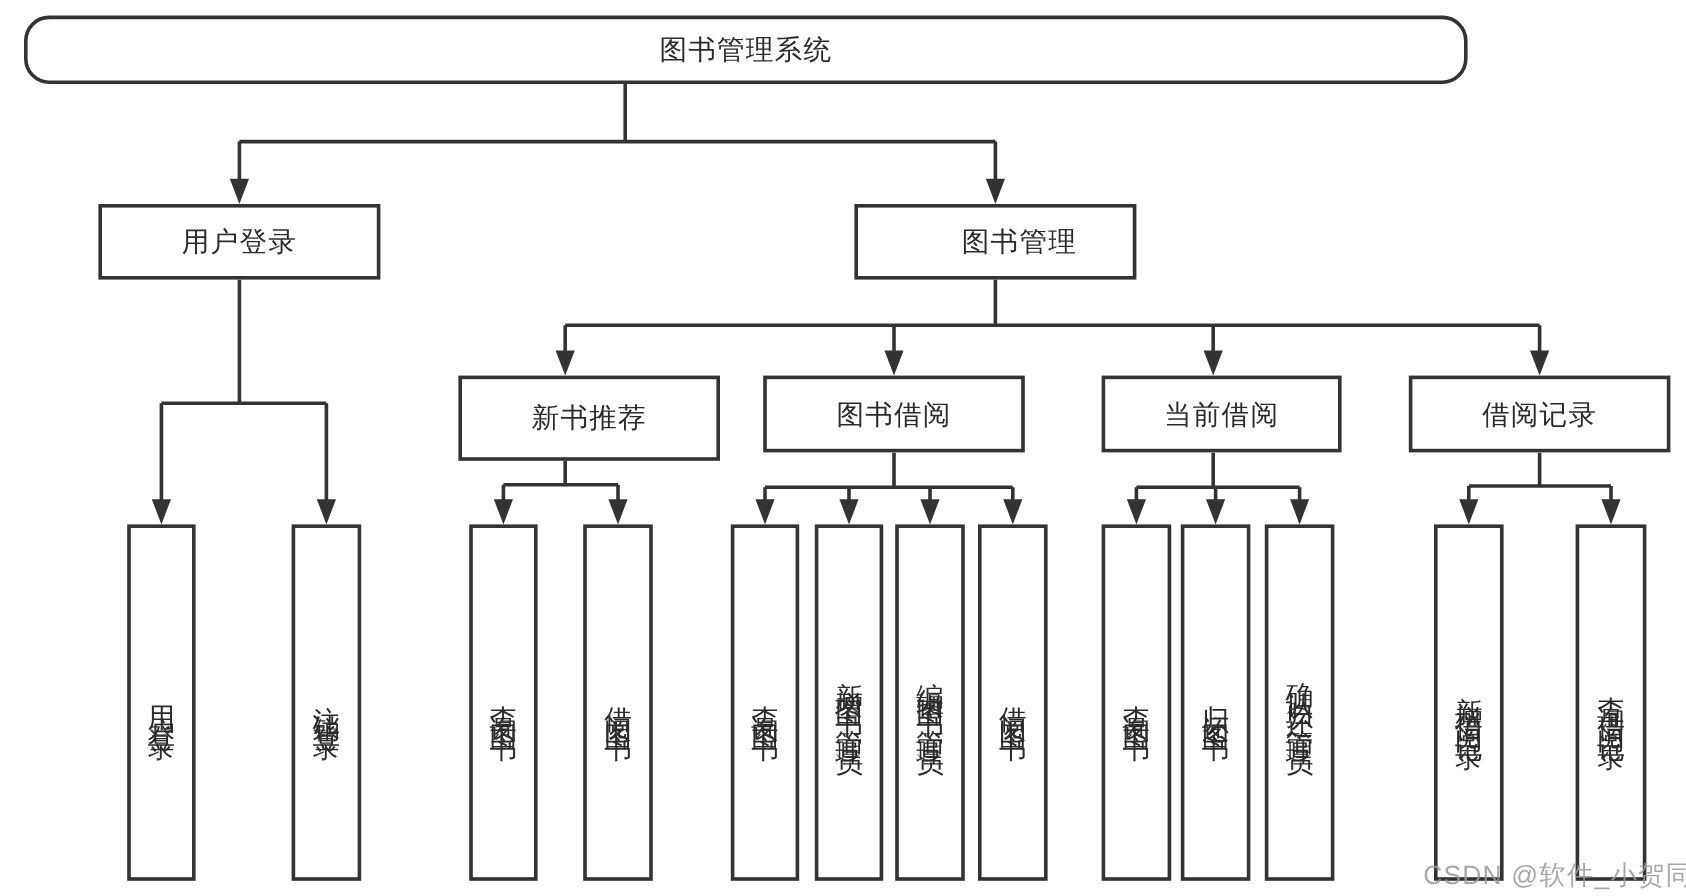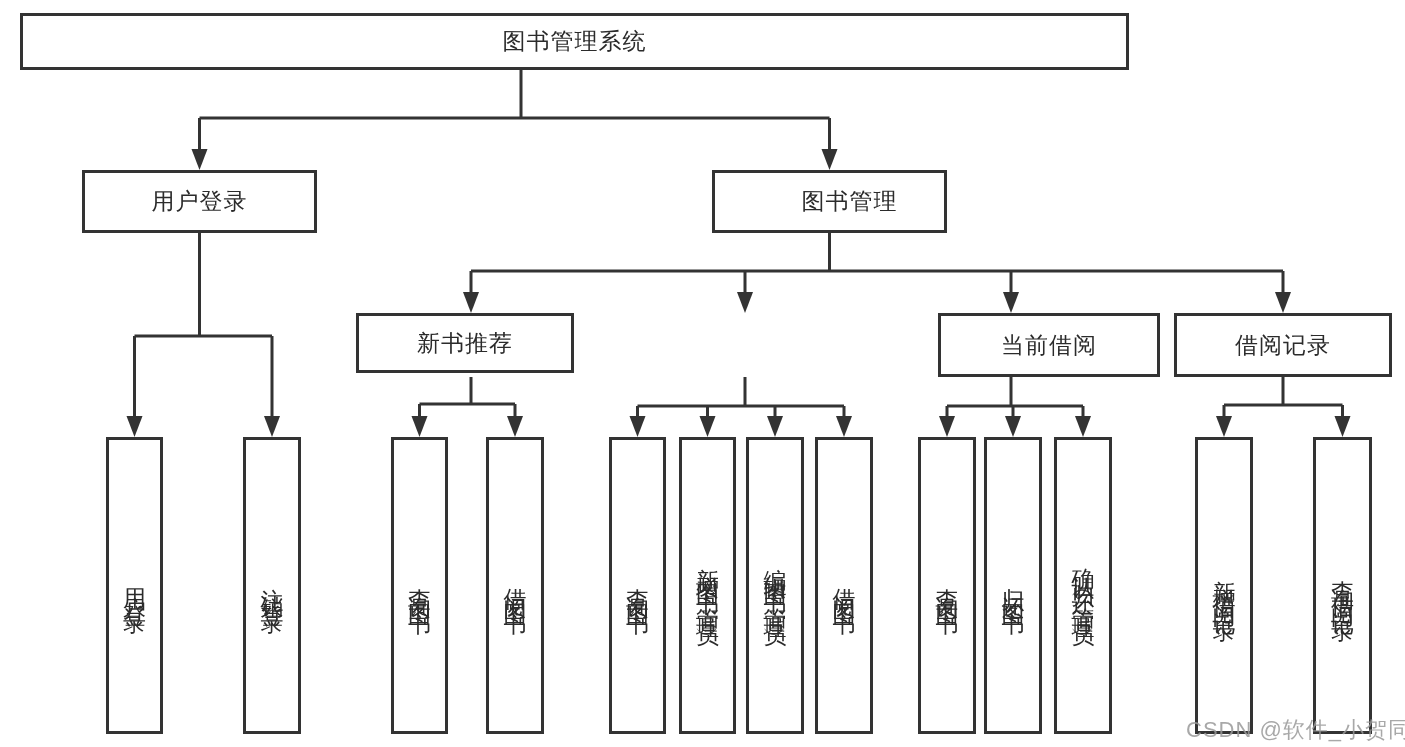--- a/index.html
+++ b/index.html
@@ -97,27 +97,28 @@
     <path d="M1011 377 V406 M947 406 H1083 M947 406 V417 M1013 406 V417 M1083 406 V417" fill="none" stroke="currentColor" stroke-width="3"></path>
     <polygon points="939,416 955,416 947,437" fill="currentColor"></polygon>
     <polygon points="1005,416 1021,416 1013,437" fill="currentColor"></polygon>
     <polygon points="1075,416 1091,416 1083,437" fill="currentColor"></polygon>
 
     <path d="M1283 377 V405 M1224 405 H1342.5 M1224 405 V417 M1342.5 405 V417" fill="none" stroke="currentColor" stroke-width="3"></path>
     <polygon points="1216,416 1232,416 1224,437" fill="currentColor"></polygon>
     <polygon points="1334.5,416 1350.5,416 1342.5,437" fill="currentColor"></polygon>
   </svg>
 
-  <div class="box hbox root" style="left:20px; top:13px; width:1109px; height:57px;">图书管理系统</div>
+  <div class="box hbox root" style="left:20px; top:13px; width:1203px; height:57px;border-radius:21px;">图书管理系统</div>
 
   <div class="box hbox" style="left:82px; top:170px; width:235px; height:63px;">用户登录</div>
   <div class="box hbox" style="left:712px; top:170px; width:235px; height:63px;padding-left:40px;">图书管理</div>
 
-  <div class="box hbox" style="left:356px; top:313px; width:218px; height:60px;">新书推荐</div>
-  <div class="box hbox" style="left:938px; top:313px; width:222px; height:64px;">当前借阅</div>
+  <div class="box hbox" style="left:382px; top:313px; width:218px; height:71px;">新书推荐</div>
+  <div class="box hbox" style="left:636px; top:313px; width:218px; height:64px;">图书借阅</div>
+  <div class="box hbox" style="left:918px; top:313px; width:200px; height:64px;">当前借阅</div>
   <div class="box hbox" style="left:1174px; top:313px; width:218px; height:64px;">借阅记录</div>
 
   <div class="box vbox" style="left:106px; width:57px;">
     <span class="vtext">用户登录</span>
   </div>
   <div class="box vbox" style="left:243px; width:58px;">
     <span class="vtext">注销登录</span>
   </div>
 
   <div class="box vbox" style="left:391px; width:57px;">

